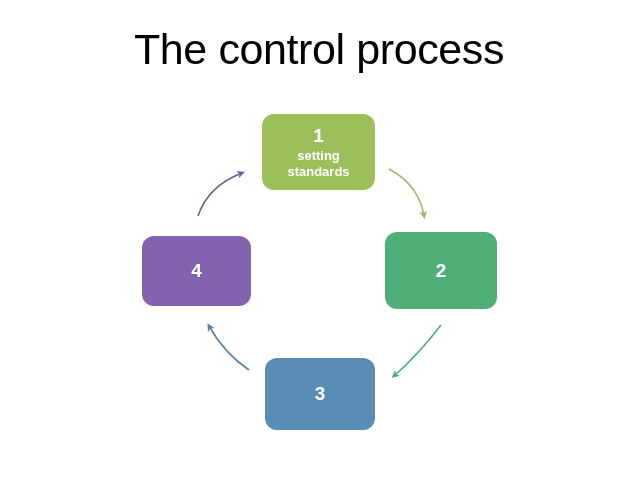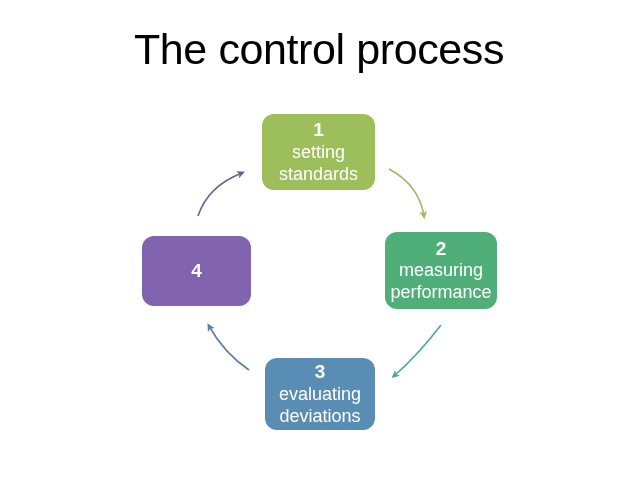--- a/index.html
+++ b/index.html
@@ -53,22 +53,22 @@
     box-sizing: border-box;
     padding: 4px 6px;
   }
   .node .num {
     font-size: 19px;
     font-weight: bold;
     line-height: 1.25;
     color: #ffffff;
   }
   .node .lbl {
-    font-size: 18px;
-    font-weight: 400;
+    font-size: 13px;
+    font-weight: 700;
     line-height: 1.22;
     color: #ffffff;
     white-space: pre-line;
   }
   
   #node-1 { left: 262px; top: 114px; width: 113px; height: 76px; }
   #node-2 { left: 385px; top: 232px; width: 112px; height: 77px; }
   #node-3 { left: 265px; top: 358px; width: 110px; height: 72px; }
   #node-4 { left: 142px; top: 236px; width: 109px; height: 70px; }
 
@@ -115,28 +115,24 @@
     </svg>
 
     <div class="node" id="node-1" style="background-color: rgb(156, 191, 91);">
       <div class="num">1</div>
       <div class="lbl">setting
 standards</div>
     </div>
 
     <div class="node" id="node-2" style="background-color: rgb(80, 175, 121);">
       <div class="num">2</div>
-      <div class="lbl">measuring
-performance</div>
     </div>
 
     <div class="node" id="node-3" style="background-color: rgb(90, 141, 179);">
       <div class="num">3</div>
-      <div class="lbl">evaluating
-deviations</div>
     </div>
 
     <div class="node" id="node-4" style="background-color: rgb(130, 99, 173);">
       <div class="num">4</div>
     </div>
 
   </div>
 </div>
 
 </body></html>

